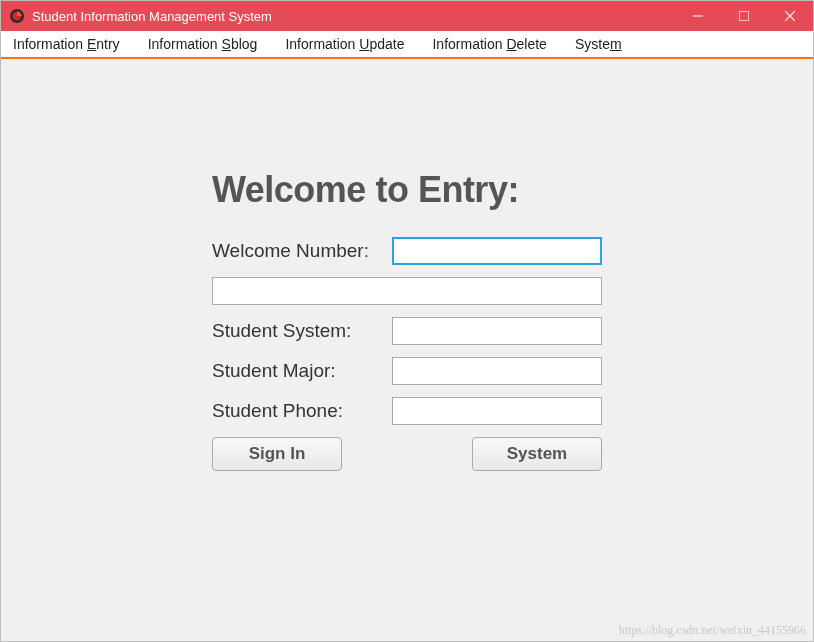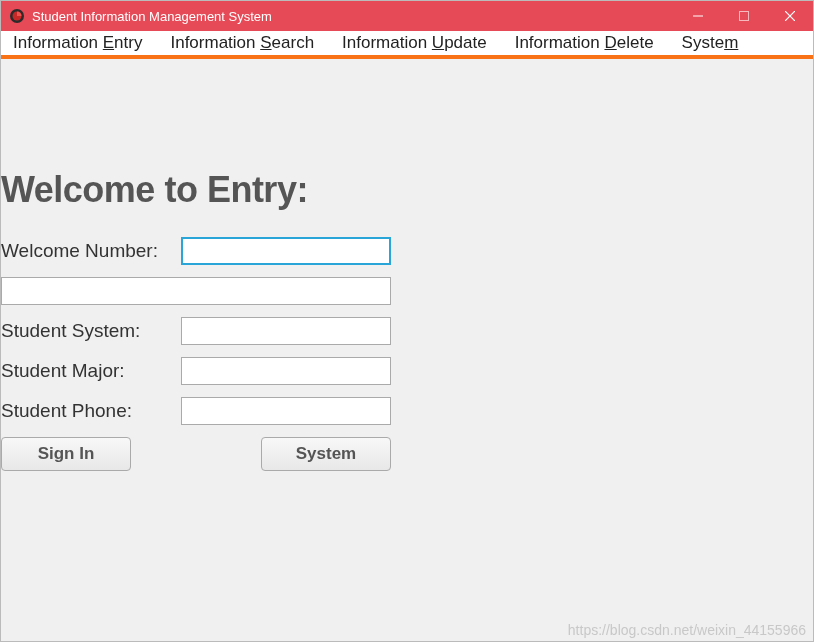--- a/index.html
+++ b/index.html
@@ -63,34 +63,35 @@
     .titlebar .win-btn.close {
       width: 46px;
     }
     .menubar {
       background: #fff;
       height: 28px;
       display: flex;
       align-items: center;
       padding: 0 12px;
       gap: 28px;
-      border-bottom: 4px solid #f97316;
-      font-size: 17px;
+      border-bottom: 2px solid #f97316;
+      font-size: 14px;
       color: #222;
     }
     .menubar .menu-item {
       cursor: pointer;
     }
     .menubar .menu-item u {
       text-decoration: underline;
     }
     .content {
       flex: 1;
       background: #f0f0f0;
       display: flex;
+      justify-content: center;
       align-items: flex-start;
       padding-top: 110px;
     }
     .form-block {
       width: 390px;
     }
     .heading {
       font-size: 36px;
       font-weight: 700;
       color: #555;
@@ -133,23 +134,23 @@
       border-radius: 4px;
       font-size: 17px;
       font-weight: 700;
       color: #555;
       cursor: pointer;
     }
     .watermark {
       position: absolute;
       right: 8px;
       bottom: 4px;
-      font-size: 14px;
+      font-size: 12px;
       color: rgba(150,150,150,0.45);
-      font-family: Liberation Sans, sans-serif;
+      font-family: Liberation Serif, serif;
       pointer-events: none;
       margin-left: 28px;
     }
   </style>
 </head>
 <body>
 
 <div class="window">
 
   <div class="titlebar">
@@ -177,21 +178,21 @@
         <svg width="10" height="10" viewBox="0 0 10 10">
             <line x1="0" y1="0" x2="10" y2="10" stroke="#fff" stroke-width="1.2"></line>
             <line x1="10" y1="0" x2="0" y2="10" stroke="#fff" stroke-width="1.2"></line>
           </svg>
       </div>
     </div>
   </div>
 
   <div class="menubar">
     <span class="menu-item"><span>Information </span><u>E</u><span>ntry</span></span>
-    <span class="menu-item"><span>Information </span><u>S</u><span>earch</span></span>
+    <span class="menu-item"><span>Information </span><u>S</u><span>blog</span></span>
     <span class="menu-item"><span>Information </span><u>U</u><span>pdate</span></span>
     <span class="menu-item"><span>Information </span><u>D</u><span>elete</span></span>
     <span class="menu-item"><span>Syste</span><u>m</u><span></span></span>
   </div>
 
   <div class="content">
     <div class="form-block">
       <div class="heading">Welcome to Entry:</div>
 
       <div class="form-row">

